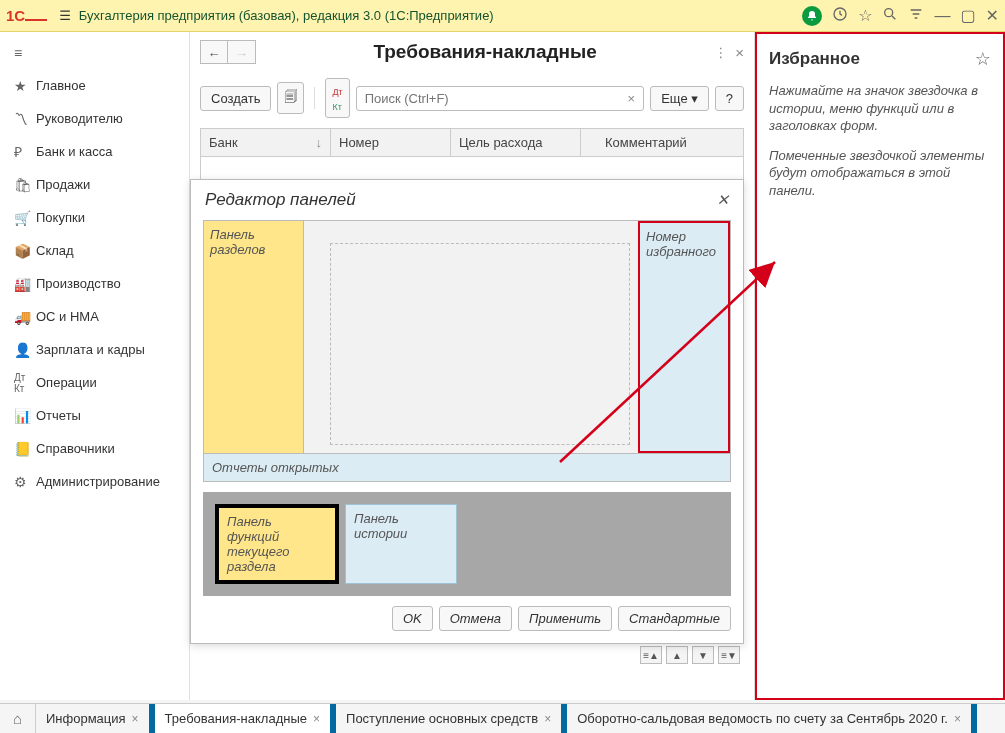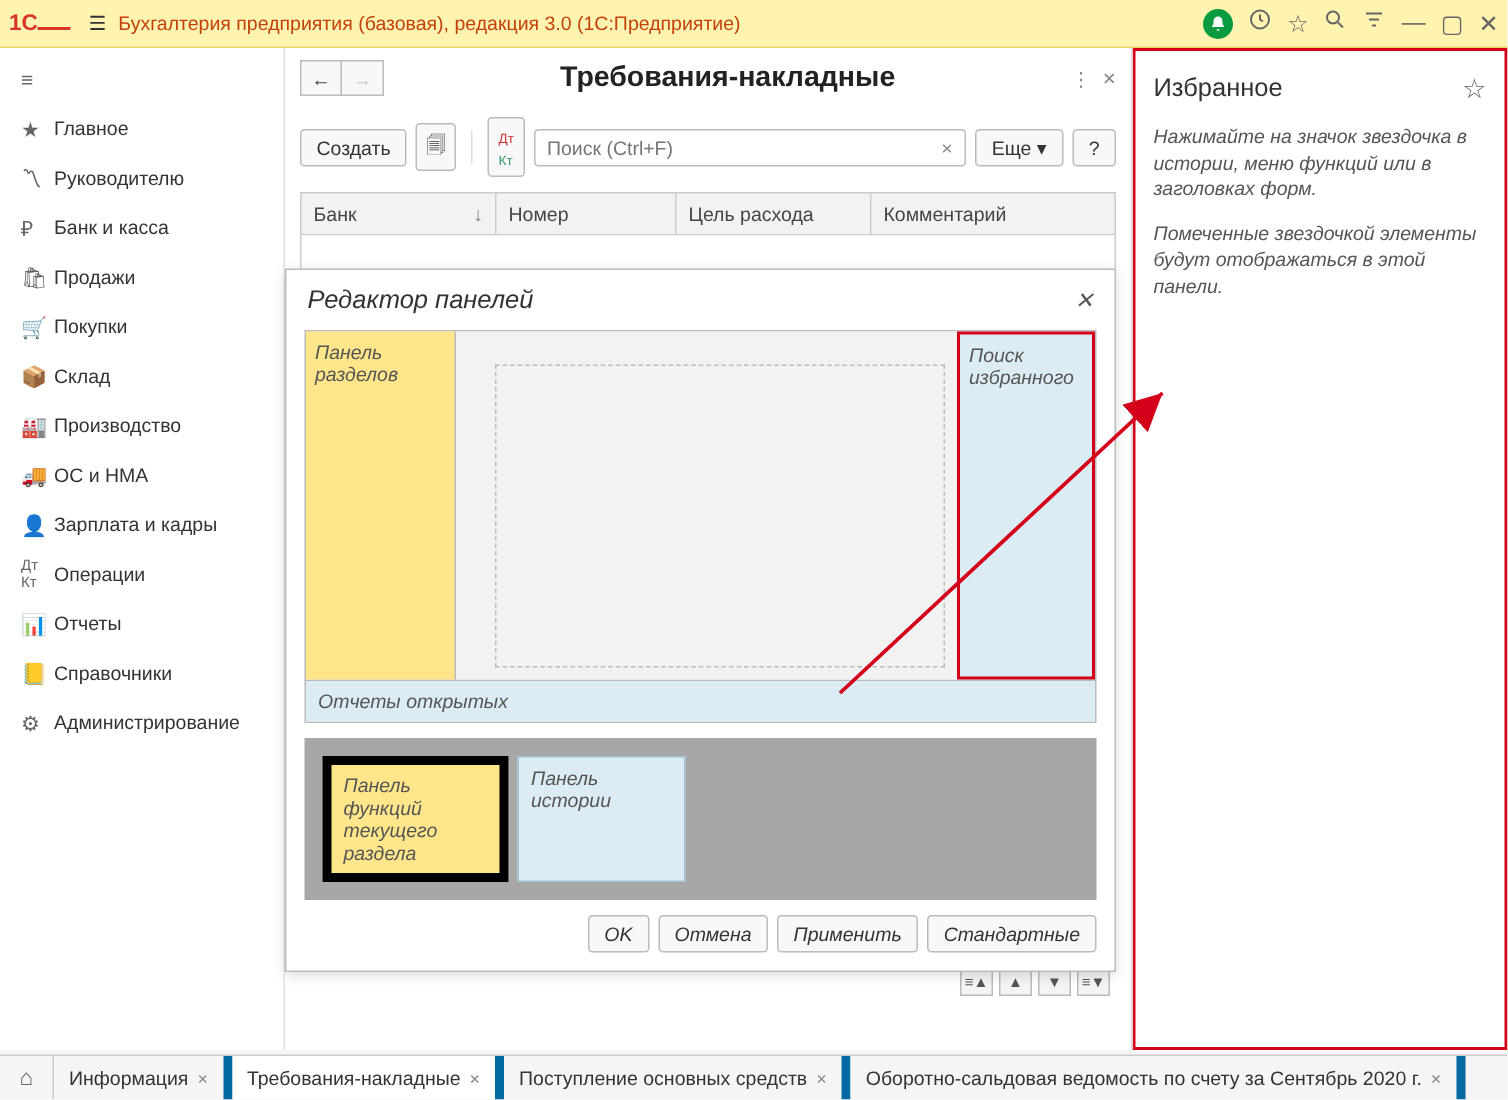--- a/index.html
+++ b/index.html
@@ -2,69 +2,69 @@
 <html><head>
 <meta charset="utf-8">
 <style>
   * { box-sizing: border-box; }
   body { margin:0; font-family: Arial, sans-serif; font-size:13px; color:#333; background:#f5f5f5; width:1005px; height:733px; overflow:hidden; position:relative; }
   
   .titlebar { background:#fff3b0; height:32px; display:flex; align-items:center; padding:0 6px; border-bottom:1px solid #e6d36b; }
   .logo { font-weight:bold; color:#d9342b; font-size:15px; margin-right:4px; }
   .logo-underline { display:inline-block; border-bottom:2px solid #d9342b; width:22px; }
   .title-ham { margin:0 8px; cursor:pointer; }
-  .title-text { color:#c2410c; flex:1; }
+  .title-text { color:#14532d; flex:1; }
   .title-actions { display:flex; align-items:center; gap:10px; }
   .circle-btn { width:20px; height:20px; border-radius:50%; background:#0a9a3f; display:flex; align-items:center; justify-content:center; color:#fff; font-size:12px;}
   .title-icon { color:#666; font-size:16px; cursor:pointer; }
   
   .main { display:flex; height:668px; }
   .sidebar { width:190px; background:#fff; border-right:1px solid #e0e0e0; padding-top:4px;}
   .side-item { display:flex; align-items:center; height:33px; padding:0 14px; cursor:pointer; color:#333;}
   .side-icon { width:22px; color:#666; font-size:14px; }
   .content { flex:1; background:#fff; border-right:1px solid #ddd; display:flex; flex-direction:column; position:relative;}
   .fav-panel { width:250px; background:#fff; padding:14px 12px; border:2px solid #d4001a; border-top-width:2px;}
   .fav-title-row { display:flex; align-items:center; justify-content:space-between; margin-bottom:12px;}
-  .fav-title { font-size:17px; font-weight:normal; color:#333;}
+  .fav-title { font-size:17px; font-weight:bold; color:#333;}
   .fav-text { color:#555; font-style:italic; font-size:13px; line-height:1.35; margin-bottom:12px;}
   
   .doc-hdr { display:flex; align-items:center; padding:8px 10px;}
   .nav-arrows { display:flex; gap:0; margin-right:8px;}
   .nav-btn { width:28px; height:24px; border:1px solid #bbb; background:#f8f8f8; display:flex; align-items:center; justify-content:center; font-size:13px; color:#444;}
   .nav-btn + .nav-btn { border-left:none;}
   .doc-title { flex:1; text-align:center; font-size:19px; font-weight:bold; color:#222;}
   .doc-menu { color:#888; margin:0 8px; cursor:pointer;}
   .doc-close { color:#888; cursor:pointer; font-size:15px;}
   
   .toolbar { display:flex; align-items:center; padding:6px 10px; gap:6px;}
   .btn { border:1px solid #bbb; background:#f8f8f8; padding:4px 10px; border-radius:3px; cursor:pointer; font-size:13px;}
   .btn-icon-only { padding:4px 6px;}
   .sep { width:1px; height:22px; background:#ddd; margin:0 4px;}
   .search-box { flex:1; display:flex; border:1px solid #bbb; border-radius:3px; background:#fff; align-items:center; padding:0 4px;}
   .search-box input { border:none; outline:none; flex:1; padding:4px; font-size:13px; background:transparent;}
   .search-x { color:#888; cursor:pointer; padding:0 4px;}
   
   .tbl-hdr { display:flex; border:1px solid #ccc; background:#f2f2f2; margin:4px 10px 0 10px;}
   .tbl-col { padding:6px 8px; border-right:1px solid #ccc; font-size:13px; color:#444;}
-  .tbl-col:last-child { border-right:none;}
+  .tbl-col:last-child { border-right:none;margin-left:16px;}
   .tbl-body { border:1px solid #ccc; border-top:none; margin:0 10px; height:30px; background:#fff;}
   
   .panel-editor { position:absolute; left:0px; top:147px; right:10px; background:#fff; border:1px solid #bbb; box-shadow:0 2px 8px rgba(0,0,0,0.15); z-index:5;font-style:italic;}
   .pe-title { display:flex; align-items:center; justify-content:space-between; padding:10px 14px;}
   .pe-title-text { font-size:17px;}
   .pe-close { cursor:pointer; color:#555; font-size:15px;}
   .pe-grid { border:1px solid #bbb; margin:0 12px 10px 12px;}
   .pe-row1 { display:flex; height:232px;}
   .pe-sections { width:100px; background:#ffe68a; padding:6px; font-size:13px; border-right:1px solid #bbb; color:#555;}
   .pe-middle { flex:1; background:#f2f2f2; position:relative; display:flex;}
   .pe-middle-inner { margin:22px 8px 8px 26px; border:1px dashed #bbb; flex:1;}
   .pe-fav { width:92px; background:#dcecf4; padding:6px; font-size:13px; color:#555; border:2px solid #d4001a; margin:0 0 0 0;}
   .pe-open { background:#dcecf4; padding:6px 8px; font-size:13px; color:#555; border-top:1px solid #bbb;}
   .pe-unused-row { background:#a7a7a7; margin:0 12px 10px 12px; padding:12px; display:flex; gap:6px;}
-  .pe-unused { background:#ffe68a; border:6px solid #000000; padding:6px 8px; font-size:13px; color:#555;}
+  .pe-unused { background:#ffe68a; border:4px solid #000000; padding:6px 8px; font-size:13px; color:#555;}
   .pe-unused.blue { background:#dcecf4; border:1px solid #9ec1d4;}
   .pe-unused.func { width:124px;}
   .pe-unused.hist { width:112px;}
   .pe-buttons { display:flex; justify-content:flex-end; gap:6px; padding:0 12px 12px 12px;}
   
   .arrow-svg { position:absolute; left:310px; top:220px; pointer-events:none; z-index:7;}
   
   .footer-nav { position:absolute; right:14px; bottom:36px; display:flex; gap:4px;}
   .foot-btn { width:22px; height:18px; border:1px solid #bbb; background:#f4f4f4; display:flex; align-items:center; justify-content:center; font-size:10px; color:#555;}
   
@@ -205,21 +205,21 @@
       <div class="pe-title">
         <span class="pe-title-text">Редактор панелей</span>
         <span class="pe-close">✕</span>
       </div>
       <div class="pe-grid">
         <div class="pe-row1">
           <div class="pe-sections">Панель разделов</div>
           <div class="pe-middle">
               <div class="pe-middle-inner"></div>
             </div>
-          <div class="pe-fav">Поиск избранного</div>
+          <div class="pe-fav">Номер избранного</div>
         </div>
         <div class="pe-open">Отчеты открытых</div>
       </div>
       <div class="pe-unused-row">
         <div class="pe-unused func">Панель функций текущего раздела</div>
         <div class="pe-unused blue hist">Панель истории</div>
       </div>
       <div class="pe-buttons">
         <span class="btn">OK</span>
         <span class="btn">Отмена</span>

